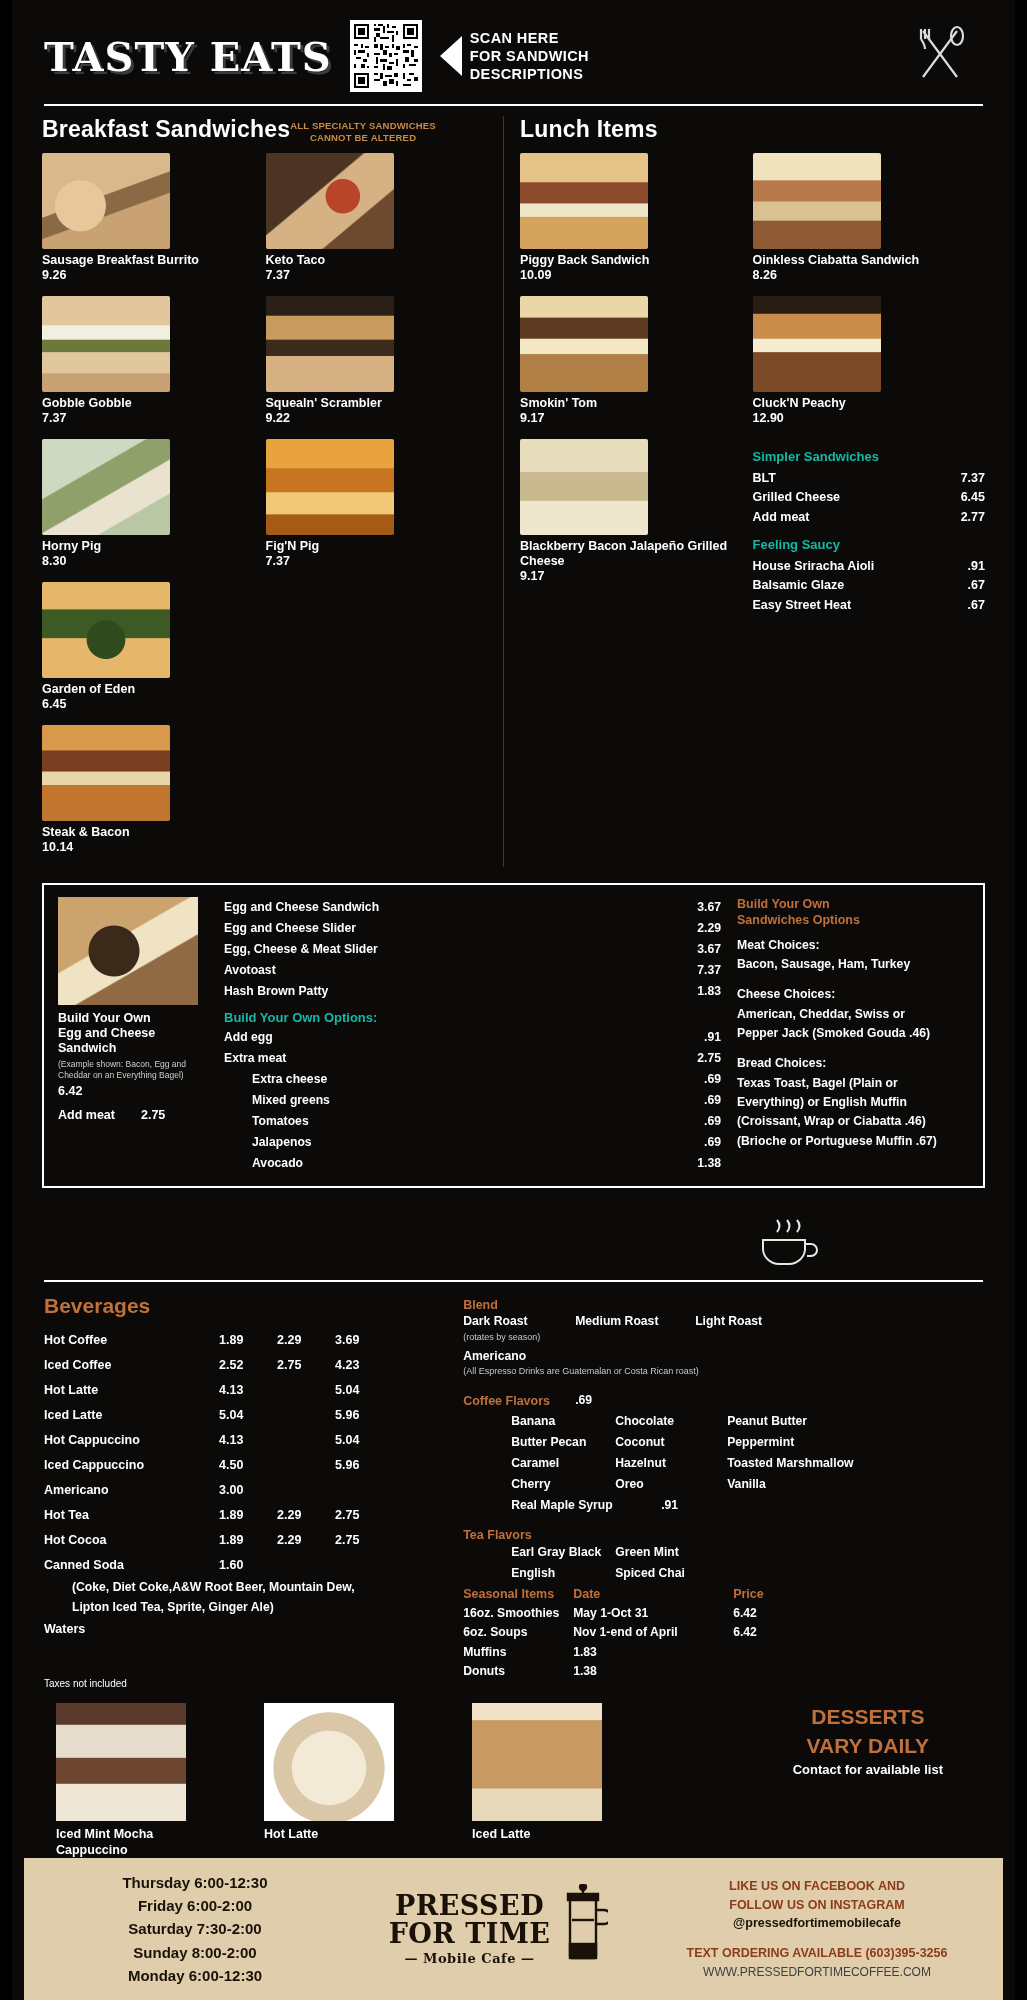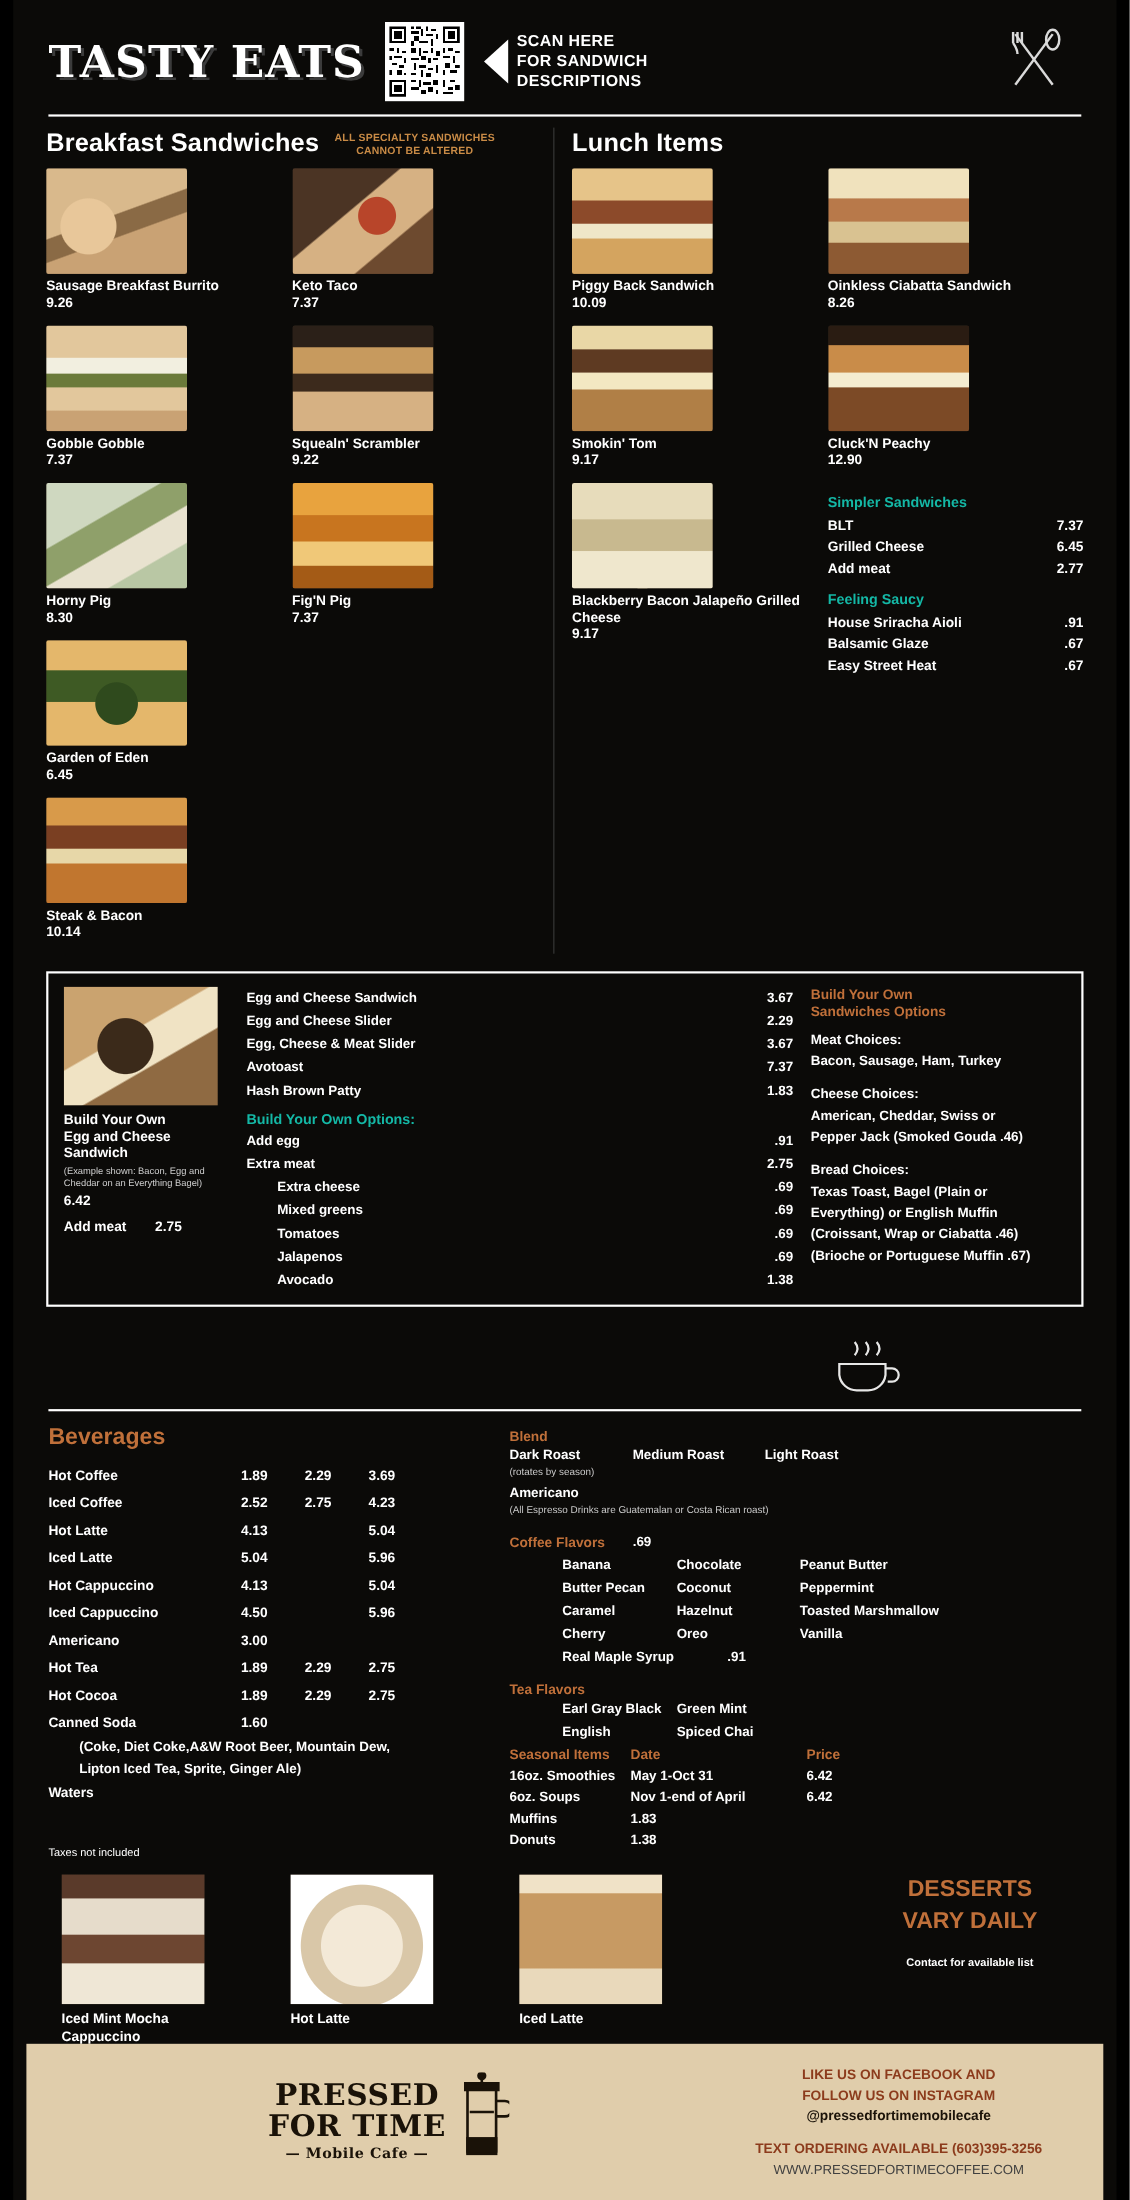--- a/index.html
+++ b/index.html
@@ -51,21 +51,21 @@
   
   .cols { display:flex; padding:0 8px; }
   .colL { width:49%; padding-right:14px; border-right:1px solid #3a3a3a; }
   .colR { width:51%; padding-left:16px; }
 
   .sec-title { color:#fff; font-size:23px; font-weight:bold; letter-spacing:.2px; }
   .note {
     color:#c98b46; font-size:9.5px; font-weight:bold; line-height:1.2;
     text-align:center; letter-spacing:.2px;
   }
-  .titlerow { display:flex; align-items:flex-end; gap:14px; margin-bottom:10px; }
+  .titlerow { display:flex; align-items:flex-end; margin-bottom:10px; }
 
   .grid2 { display:flex; flex-wrap:wrap; }
   .item { width:50%; margin-bottom:12px; }
   .item .ph {
     width:128px; height:96px; border-radius:2px; overflow:hidden;
     position:relative; background:#2b2218;
   }
   .item .nm { color:#fff; font-size:12.5px; font-weight:bold; margin-top:4px; line-height:1.22; }
   .item .pr { color:#fff; font-size:12.5px; font-weight:bold; line-height:1.25; }
 
@@ -167,21 +167,21 @@
 
   
   .dessert { display:flex; padding:14px 10px 0 22px; gap:78px; align-items:flex-start; }
   .dcard .ph { width:130px; height:118px; overflow:hidden; position:relative; background:#2b2218; }
   .dcard .cap { color:#fff; font-size:12.5px; font-weight:bold; margin-top:6px; line-height:1.25; }
   .d1 { background:linear-gradient(180deg,#5a3a2a 0 18%, #e6dccb 19% 46%, #6d4631 47% 68%, #efe7d6 69% 100%); }
   .d2 { background:radial-gradient(circle at 50% 55%, #f3e9d7 0 40%, #d9c7a8 41% 60%, #fff 61% 100%); }
   .d3 { background:linear-gradient(180deg,#f0e2c7 0 14%, #c79a63 15% 72%, #e9d9bb 73% 100%); }
   .dessert-note { margin-left:auto; text-align:center; padding-right:40px; }
   .dn1 { color:#c0703a; font-size:21px; font-weight:bold; line-height:1.35; }
-  .dn2 { color:#fff; font-size:10px; font-weight:bold; margin-top:18px; }
+  .dn2 { color:#fff; font-size:13px; font-weight:bold; margin-top:2px; }
 
   
   .footer {
     position:absolute; left:12px; right:12px; bottom:0;
     height:142px; background:#e0cdab;
     display:flex; align-items:center; padding:0 26px;
   }
   .hours { color:#1a1208; font-size:15px; font-weight:bold; line-height:1.55; width:290px; text-align:center;}
   .logo { text-align:center; flex:1; display:flex; align-items:center; justify-content:center; gap:10px;}
   .logo-text { font-family:"DejaVu Serif", serif; color:#1a1208; font-weight:bold; }
@@ -728,20 +728,27 @@
       </div>
     </div>
     <div class="dessert-note">
       <div class="dn1">DESSERTS</div>
       <div class="dn1">VARY DAILY</div>
       <div class="dn2">Contact for available list</div>
     </div>
   </div>
 
   <div class="footer">
+    <div class="hours">
+      <div>Thursday 6:00-12:30</div>
+      <div>Friday 6:00-2:00</div>
+      <div>Saturday 7:30-2:00</div>
+      <div>Sunday 8:00-2:00</div>
+      <div>Monday 6:00-12:30</div>
+    </div>
     <div class="logo">
       <div class="logo-text">
         <div class="lt1">PRESSED</div>
         <div class="lt2">FOR TIME</div>
         <div class="lt3">— Mobile Cafe —</div>
       </div>
       <div>
         <svg width="48" height="86" viewBox="0 0 48 86" fill="none" stroke="#1a1208" stroke-width="2.4">
           <rect x="10" y="14" width="26" height="60" rx="2"></rect>
           <rect x="10" y="60" width="26" height="14" fill="#1a1208"></rect>

